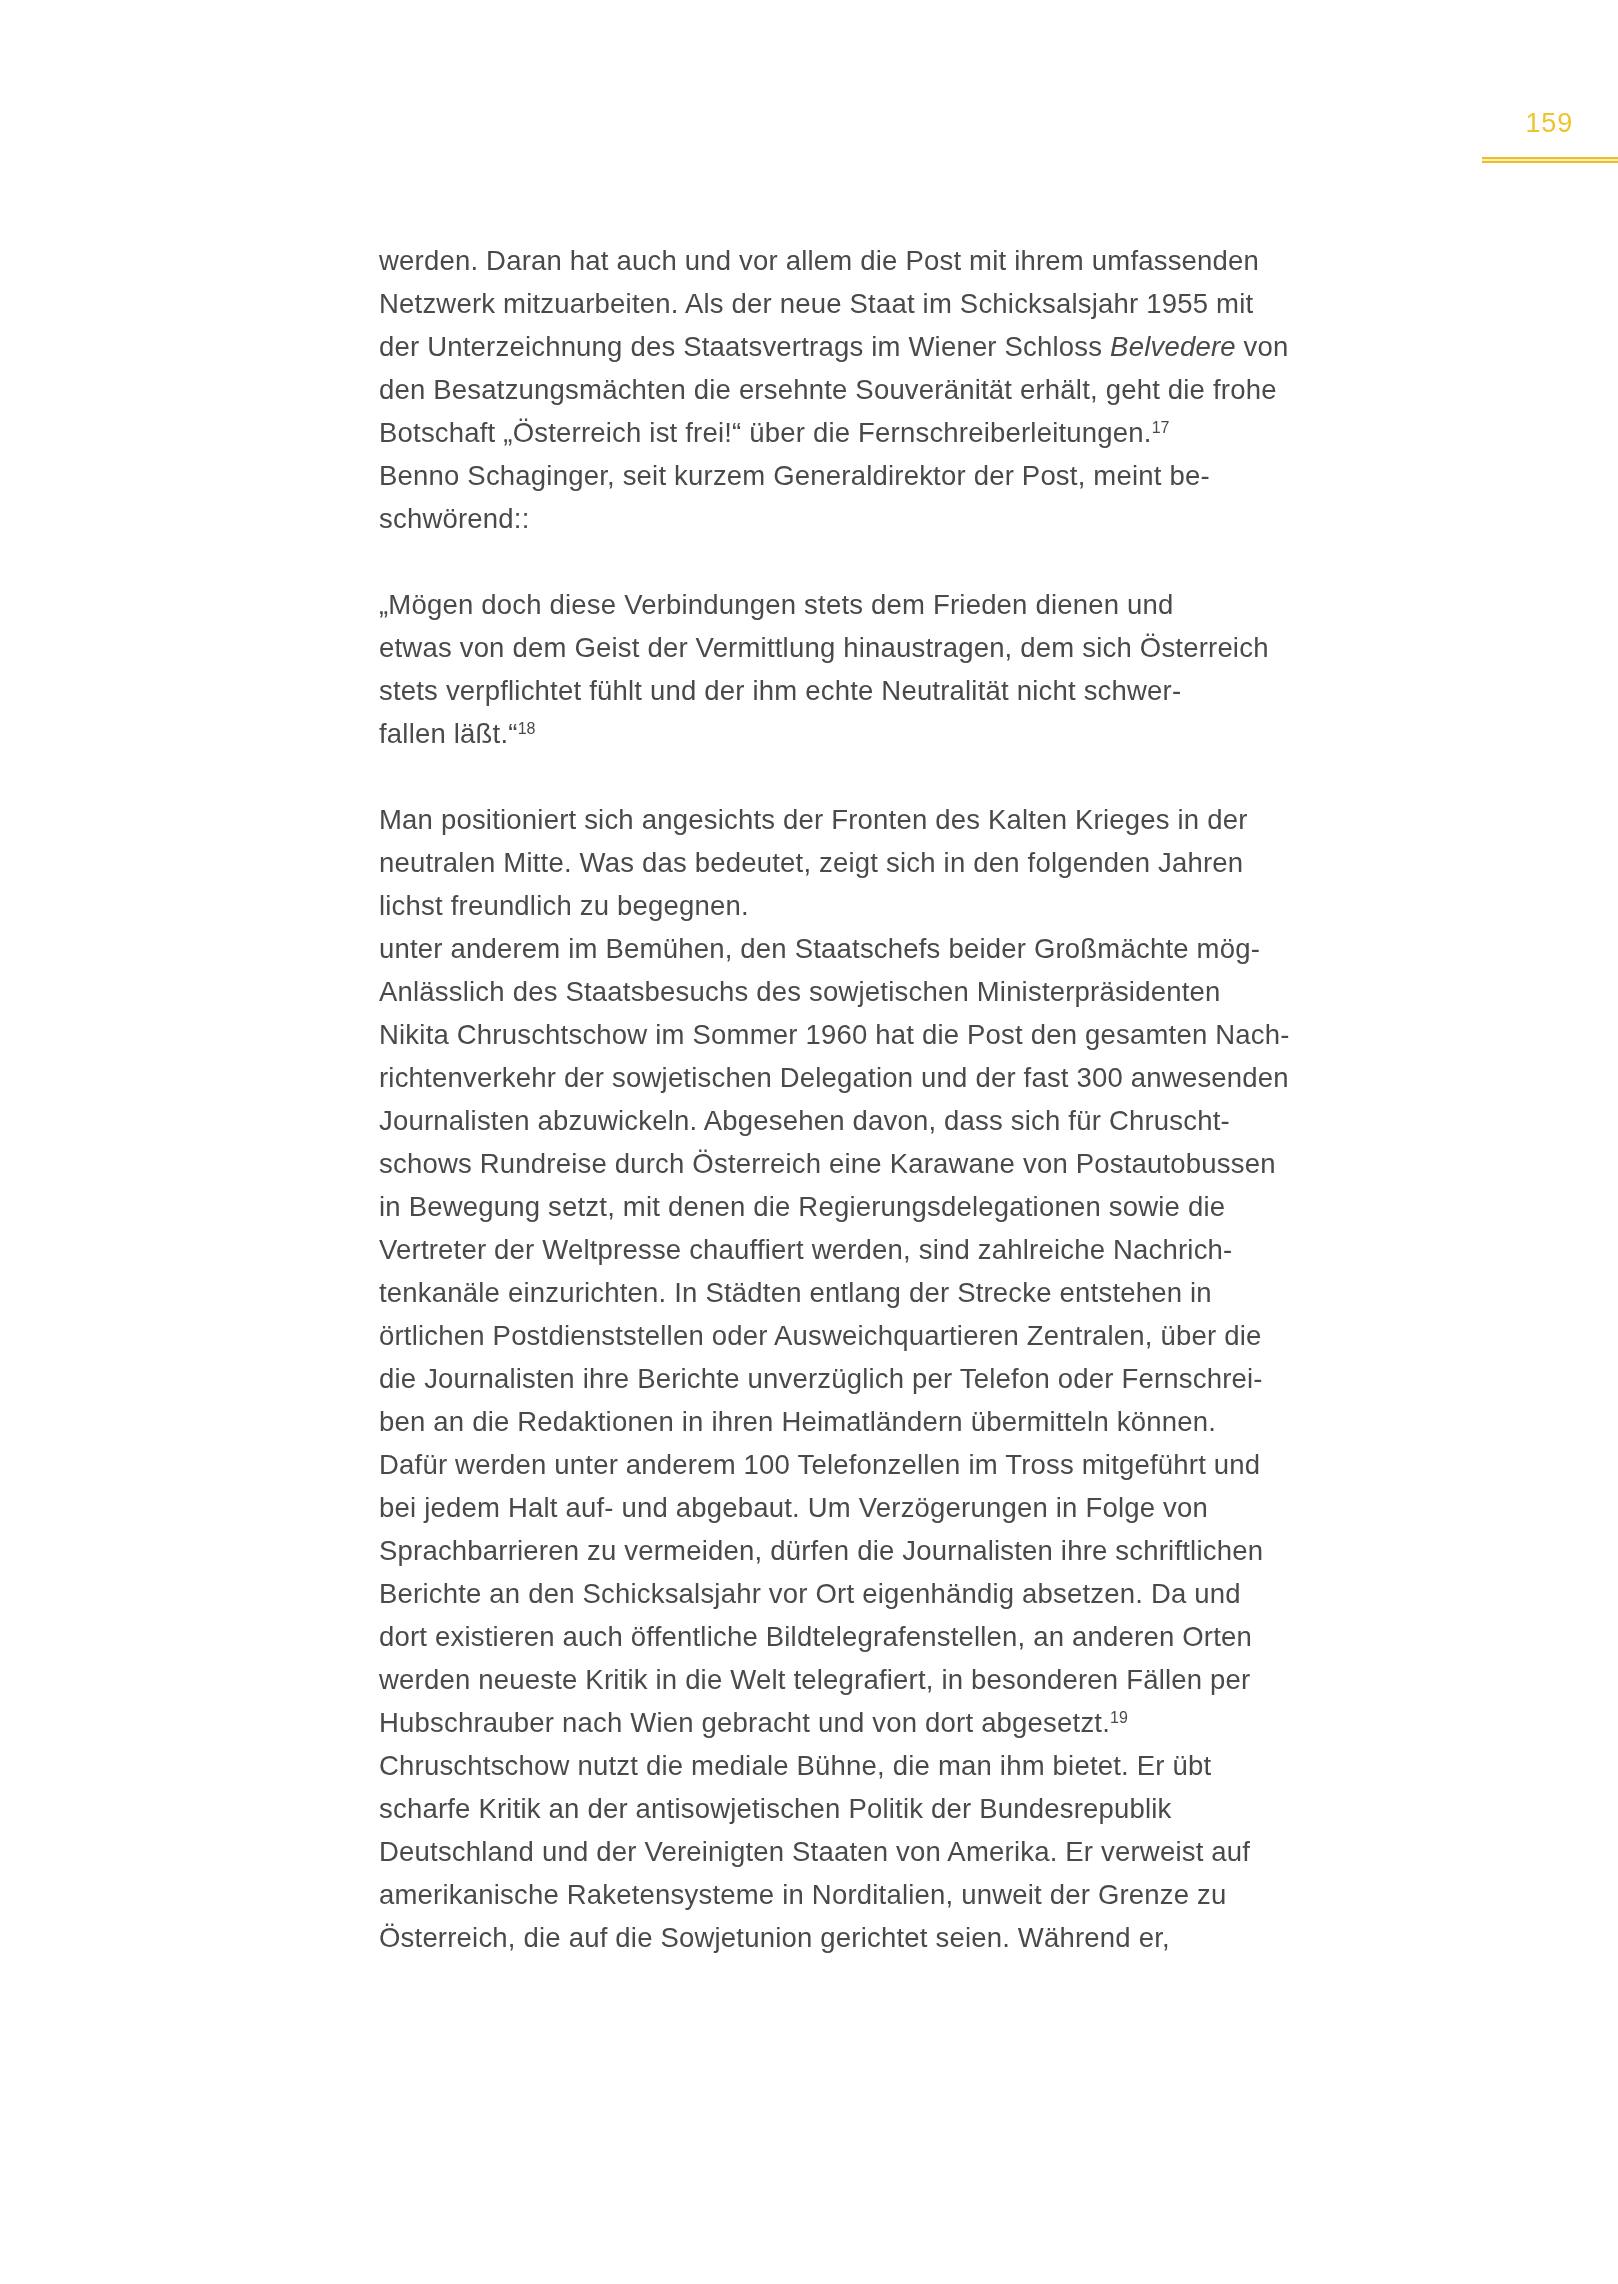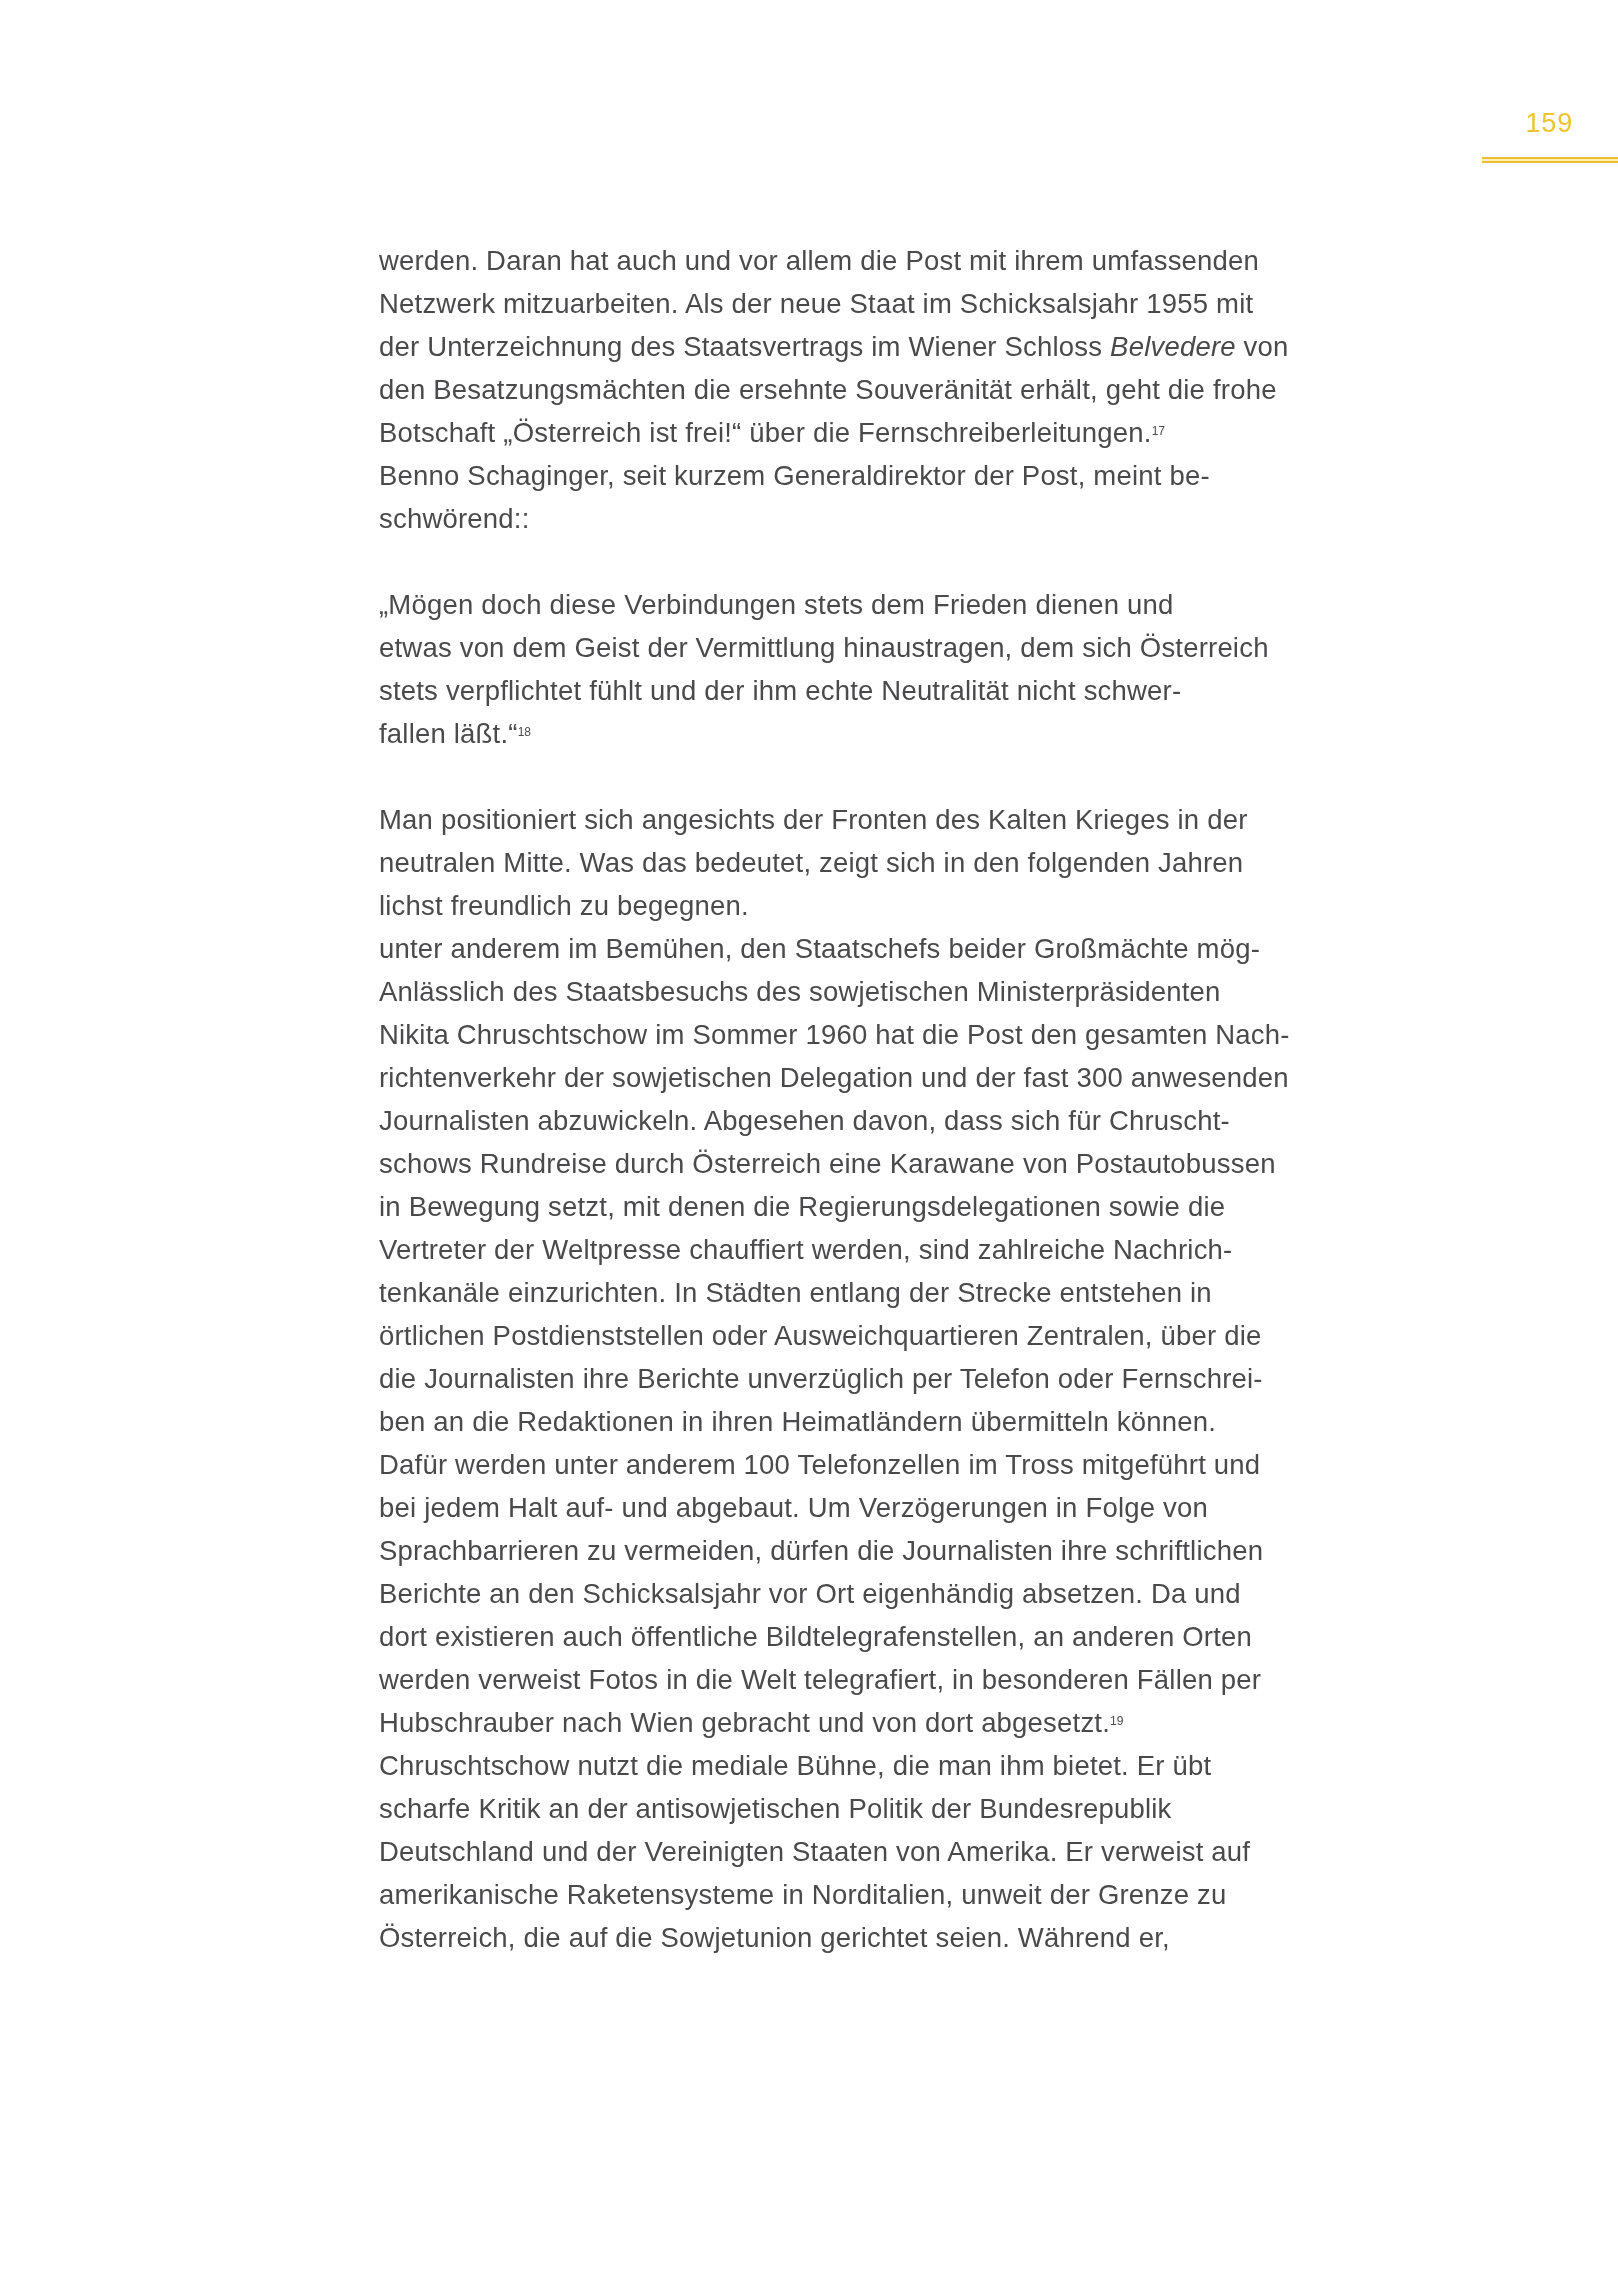--- a/index.html
+++ b/index.html
@@ -48,21 +48,21 @@
     letter-spacing: 0.2px;
   }
   .para { margin: 0; }
   .para + .para { margin-top: 43px; }
   .text-line {
     white-space: nowrap;
     height: 43px;
   }
   .text-line em { font-style: italic; }
   .text-line sup {
-    font-size: 12px;
+    font-size: 16px;
     line-height: 0;
     position: relative;
     top: -0.55em;
     vertical-align: baseline;
     letter-spacing: 0;
   }
 </style>
 </head>
 <body>
 
@@ -99,21 +99,21 @@
         <div class="text-line">Vertreter der Weltpresse chauffiert werden, sind zahlreiche Nachrich-</div>
         <div class="text-line">tenkanäle einzurichten. In Städten entlang der Strecke entstehen in</div>
         <div class="text-line">örtlichen Postdienststellen oder Ausweichquartieren Zentralen, über die</div>
         <div class="text-line">die Journalisten ihre Berichte unverzüglich per Telefon oder Fernschrei-</div>
         <div class="text-line">ben an die Redaktionen in ihren Heimatländern übermitteln können.</div>
         <div class="text-line">Dafür werden unter anderem 100 Telefonzellen im Tross mitgeführt und</div>
         <div class="text-line">bei jedem Halt auf- und abgebaut. Um Verzögerungen in Folge von</div>
         <div class="text-line">Sprachbarrieren zu vermeiden, dürfen die Journalisten ihre schriftlichen</div>
         <div class="text-line">Berichte an den Schicksalsjahr vor Ort eigenhändig absetzen. Da und</div>
         <div class="text-line">dort existieren auch öffentliche Bildtelegrafenstellen, an anderen Orten</div>
-        <div class="text-line">werden verweist Fotos in die Welt telegrafiert, in besonderen Fällen per</div>
+        <div class="text-line">werden neueste Kritik in die Welt telegrafiert, in besonderen Fällen per</div>
         <div class="text-line">Hubschrauber nach Wien gebracht und von dort abgesetzt.<sup>19</sup></div>
         <div class="text-line">Chruschtschow nutzt die mediale Bühne, die man ihm bietet. Er übt</div>
         <div class="text-line">scharfe Kritik an der antisowjetischen Politik der Bundesrepublik</div>
         <div class="text-line">Deutschland und der Vereinigten Staaten von Amerika. Er verweist auf</div>
         <div class="text-line">amerikanische Raketensysteme in Norditalien, unweit der Grenze zu</div>
         <div class="text-line">Österreich, die auf die Sowjetunion gerichtet seien. Während er,</div>
       </div>
     </div>
 </div>
 

